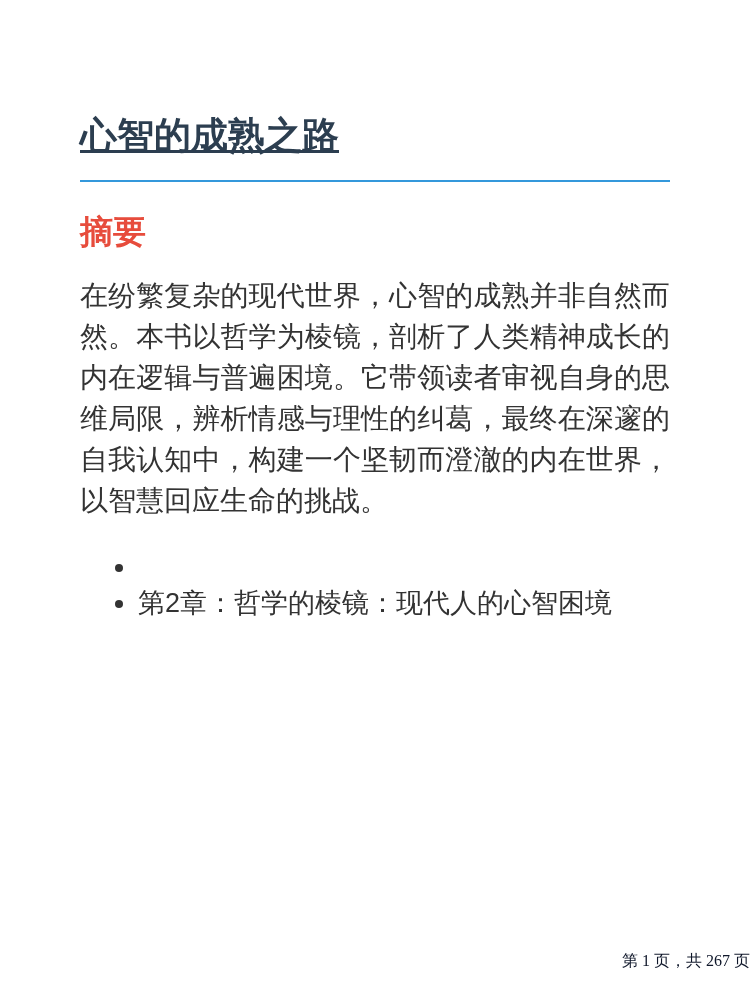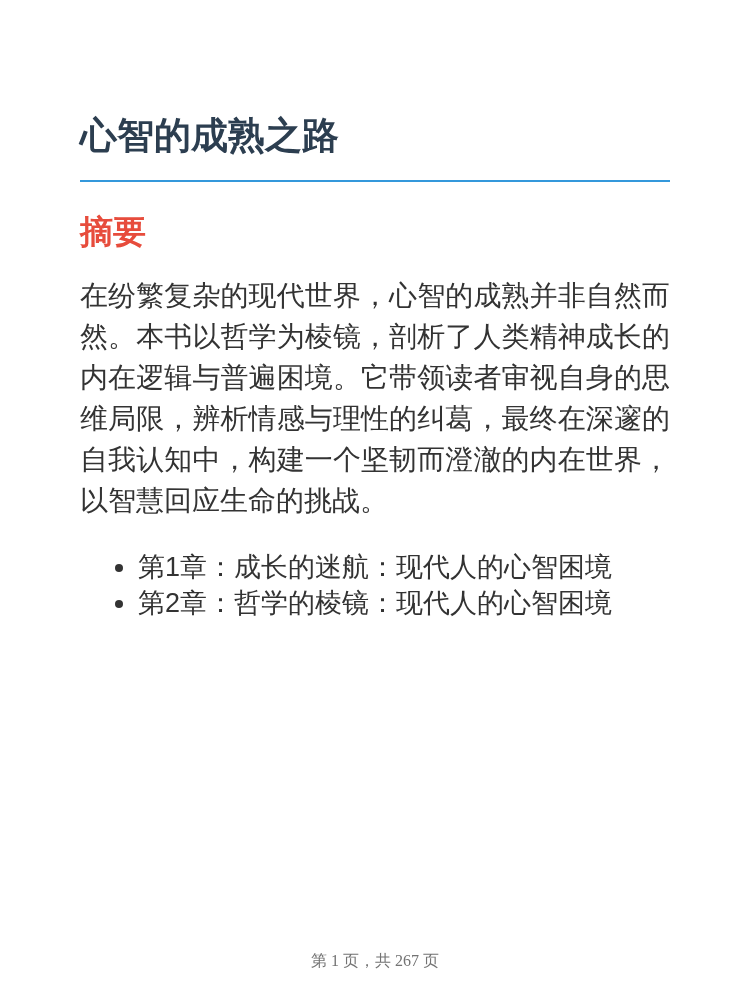--- a/index.html
+++ b/index.html
@@ -16,20 +16,21 @@
     padding: 112px 80px 0 80px;
   }
   h1.doc-title {
     margin: 0;
     font-size: 37px;
     line-height: 48px;
     font-weight: 700;
     color: var(--title-dark, #2c3e50);
     padding-bottom: 20px;
     border-bottom: 2px solid var(--accent-blue, #3498db);
+    text-decoration: underline;
   }
   h2.section-heading {
     margin: 34px 0 0 0;
     font-size: 33px;
     line-height: 32px;
     font-weight: 700;
     color: var(--heading-red, #e74c3c);
   }
   p.abstract-body {
     margin: 27px 0 0 0;
@@ -56,41 +57,40 @@
   li.toc-section {
     font-size: 25px;
     line-height: 43px;
     color: var(--body-text, #333333);
   }
   .page-footer {
     position: absolute;
     left: 0;
     right: 0;
     bottom: 28px;
-    text-align: center;
+    text-align: right;
     font-family: "Liberation Serif", serif;
     font-size: 16px;
-    color: #737373;
+    color: #0f172a;
   }
 </style>
 </head>
 <body>
 
 <div class="content">
 
   <h1 class="doc-title">心智的成熟之路</h1>
 
   <h2 class="section-heading">摘要</h2>
 
   <p class="abstract-body">在纷繁复杂的现代世界，心智的成熟并非自然而然。本书以哲学为棱镜，剖析了人类精神成长的内在逻辑与普遍困境。它带领读者审视自身的思维局限，辨析情感与理性的纠葛，最终在深邃的自我认知中，构建一个坚韧而澄澈的内在世界，以智慧回应生命的挑战。</p>
 
 
   <ul class="toc-list">
     <li class="toc-chapter">
-      <span>第1章：成长的迷航：现代人的心智困境</span>
     </li>
     <li class="toc-chapter">
       <span>第2章：哲学的棱镜：现代人的心智困境</span>
     </li>
   </ul>
 
 </div>
 
 <div class="page-footer">第 1 页，共 267 页</div>
 

